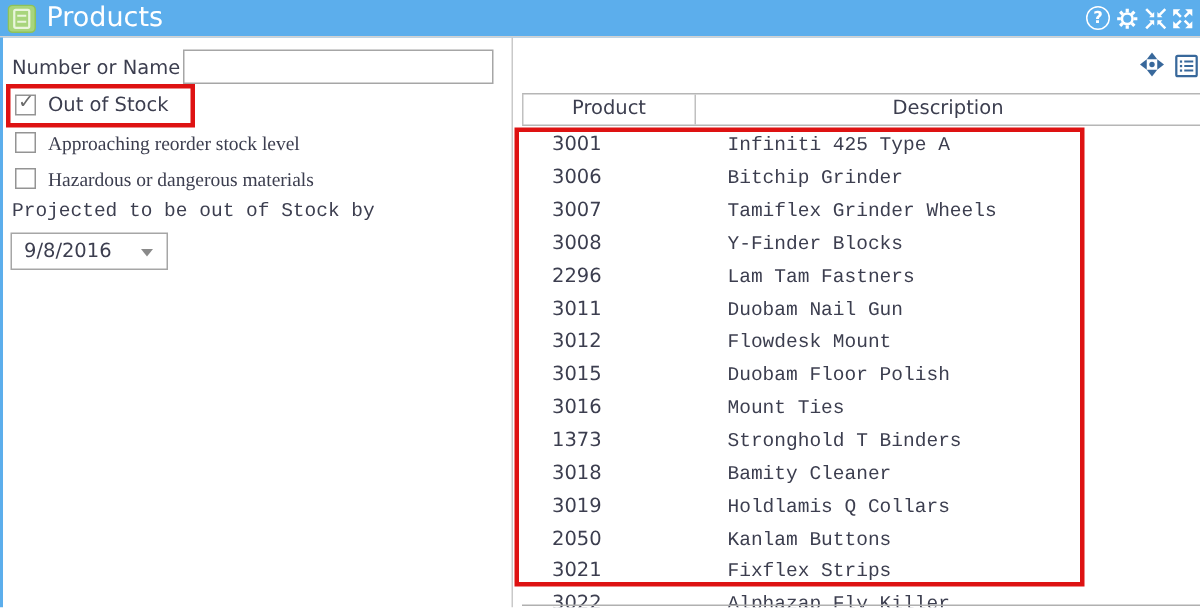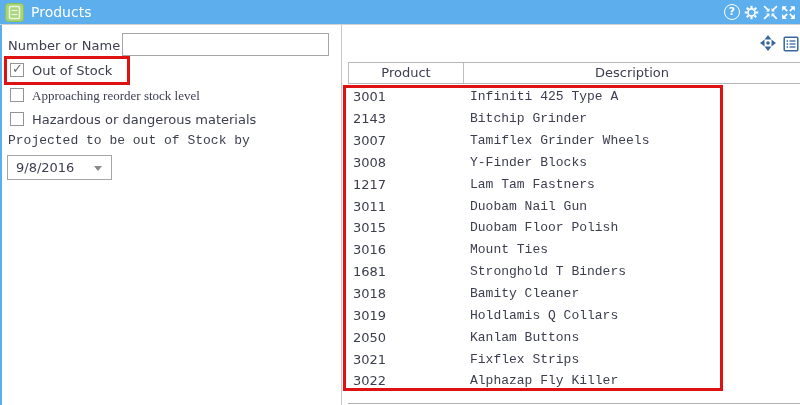--- a/index.html
+++ b/index.html
@@ -4,21 +4,21 @@
 <style>
   * { margin:0; padding:0; box-sizing:border-box; }
   body { background:#fff; font-family:"DejaVu Sans","Liberation Sans",sans-serif; }
   .screen { position:relative; width:800px; height:405px; background:#fff; overflow:hidden;
             color:#3c3e4f; font-size:13px; }
 
   
   .titlebar { position:absolute; left:0; top:0; width:800px; height:25px;
               background:#5caeec; border-bottom:1px solid #d2d2d2; }
   .app-icon { position:absolute; left:5px; top:3px; width:19px; height:19px; }
-  .win-title { position:absolute; left:31px; top:0; line-height:24px; color:#ffffff; font-size:14px; }
+  .win-title { position:absolute; left:31px; top:0; line-height:24px; color:#ffffff; font-size:18px; }
   .tb-icon { position:absolute; top:4px; width:17px; height:17px; cursor:pointer; }
   .help-circle { display:block; width:16px; height:16px; border:1.5px solid #fff; border-radius:50%;
                  color:#fff; font-size:11px; font-weight:bold; text-align:center; line-height:13px; }
 
   
   .left-border { position:absolute; left:0; top:25px; width:2px; height:380px; background:#5caeec; }
   .panel-divider { position:absolute; left:341px; top:25px; width:1px; height:380px; background:#c9c9c9; }
 
   
   .lbl { position:absolute; white-space:nowrap; }
@@ -40,21 +40,21 @@
   .panel-icon { position:absolute; cursor:pointer; }
   .grid { position:absolute; left:348px; top:62px; width:452px; }
   .ghead { display:flex; height:22px; border-top:1px solid #b6b6b6; border-bottom:1px solid #b6b6b6;
            border-left:1px solid #c0c0c0; }
   .gh-cell { line-height:20px; text-align:center; cursor:pointer; }
   .gh-product { width:115px; border-right:1px solid #c0c0c0; }
   .gh-desc { flex:1; }
   .gbody { position:absolute; left:348px; top:86px; width:452px; height:319px; overflow:hidden; }
   .trow { display:flex; height:21.85px; align-items:center; background:#fff; cursor:pointer; }
   .tcell { white-space:nowrap; overflow:hidden; }
-  .tcell-product { width:115px; padding-left:5px; }
+  .tcell-product { width:115px; padding-left:5px;margin-left:15px; }
   .tcell-desc { flex:1; padding-left:7px;font-family:Liberation Mono, monospace; }
   .grid-bottom-line { position:absolute; left:348px; top:403px; width:452px; height:1px; background:#b0b0b0; }
 
   
   .anno { position:absolute; border:3px solid #de1212; pointer-events:none; }
   .anno-checkbox { left:4px; top:56px; width:126px; height:29px; }
   .anno-table { left:343px; top:85px; width:380px; height:306px; }
 </style>
 </head>
 <body>
@@ -131,21 +131,21 @@
     <span class="lbl" style="left:8px; top:38px;">Number or Name</span>
     <input class="name-input" type="text" value="" style="">
 
     <span class="checkbox checked" style="left:10px; top:63px;"></span>
     <span class="cb-label" style="left:32px; top:63px;text-align:right;">Out of Stock</span>
 
     <span class="checkbox" style="left:10px; top:88px;"></span>
     <span class="cb-label" style="left:32px; top:88px;font-family:Liberation Serif, serif;">Approaching reorder stock level</span>
 
     <span class="checkbox" style="left:10px; top:112px;"></span>
-    <span class="cb-label" style="left:32px; top:112px;">Hazardous or dangerous materials</span>
+    <span class="cb-label" style="left:32px; top:112px;font-family:Liberation Serif, serif;">Hazardous or dangerous materials</span>
 
     <span class="lbl" style="left:8px; top:133px;font-family:Liberation Mono, monospace;">Projected to be out of Stock by</span>
 
     <div class="date-select">
       <span class="date-text">9/8/2016</span>
       <span class="dd-arrow"></span>
     </div>
   </div>
 
   <span class="panel-icon" style="left:759px; top:34px;">
@@ -178,49 +178,53 @@
       <div class="gh-cell gh-product">Product</div>
       <div class="gh-cell gh-desc">Description</div>
     </div>
   </div>
   <div class="gbody">
       <div class="trow">
         <div class="tcell tcell-product">3001</div>
         <div class="tcell tcell-desc">Infiniti 425 Type A</div>
       </div>
       <div class="trow">
-        <div class="tcell tcell-product">2143</div>
+        <div class="tcell tcell-product">3006</div>
         <div class="tcell tcell-desc">Bitchip Grinder</div>
       </div>
       <div class="trow">
         <div class="tcell tcell-product">3007</div>
         <div class="tcell tcell-desc">Tamiflex Grinder Wheels</div>
       </div>
       <div class="trow">
         <div class="tcell tcell-product">3008</div>
         <div class="tcell tcell-desc">Y-Finder Blocks</div>
       </div>
       <div class="trow">
-        <div class="tcell tcell-product">1217</div>
+        <div class="tcell tcell-product">2296</div>
         <div class="tcell tcell-desc">Lam Tam Fastners</div>
       </div>
       <div class="trow">
         <div class="tcell tcell-product">3011</div>
         <div class="tcell tcell-desc">Duobam Nail Gun</div>
       </div>
       <div class="trow">
+        <div class="tcell tcell-product">3012</div>
+        <div class="tcell tcell-desc">Flowdesk Mount</div>
+      </div>
+      <div class="trow">
         <div class="tcell tcell-product">3015</div>
         <div class="tcell tcell-desc">Duobam Floor Polish</div>
       </div>
       <div class="trow">
         <div class="tcell tcell-product">3016</div>
         <div class="tcell tcell-desc">Mount Ties</div>
       </div>
       <div class="trow">
-        <div class="tcell tcell-product">1681</div>
+        <div class="tcell tcell-product">1373</div>
         <div class="tcell tcell-desc">Stronghold T Binders</div>
       </div>
       <div class="trow">
         <div class="tcell tcell-product">3018</div>
         <div class="tcell tcell-desc">Bamity Cleaner</div>
       </div>
       <div class="trow">
         <div class="tcell tcell-product">3019</div>
         <div class="tcell tcell-desc">Holdlamis Q Collars</div>
       </div>

